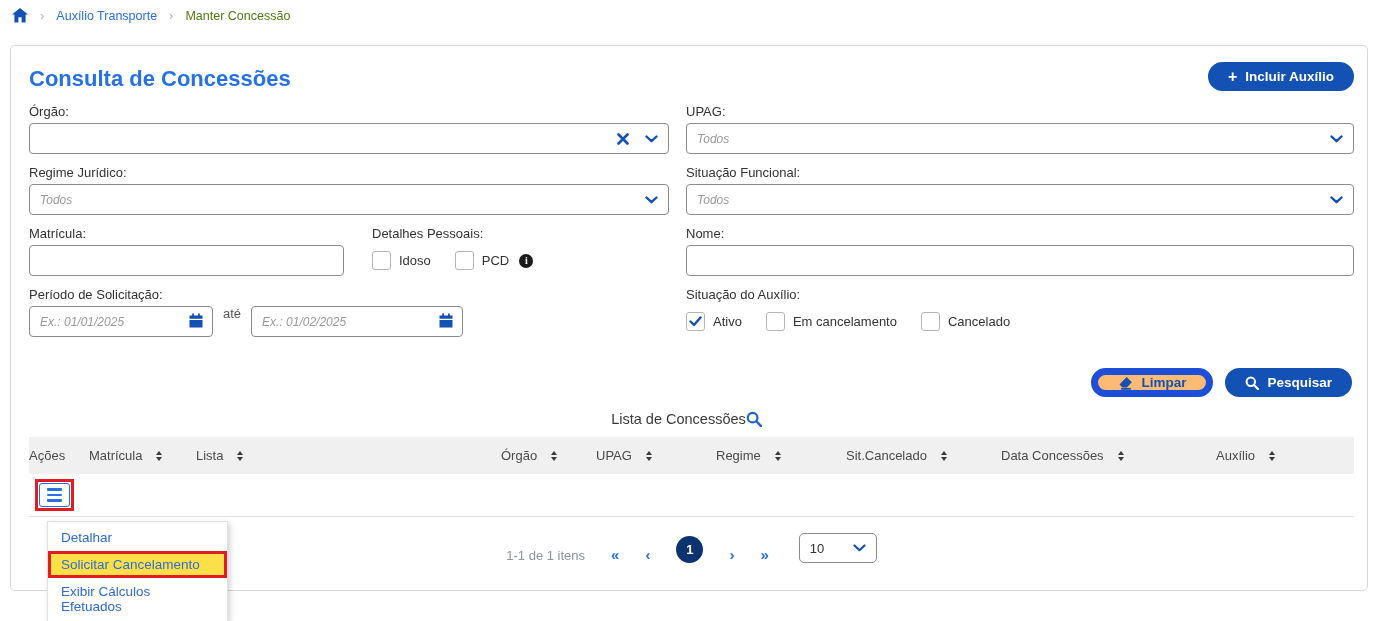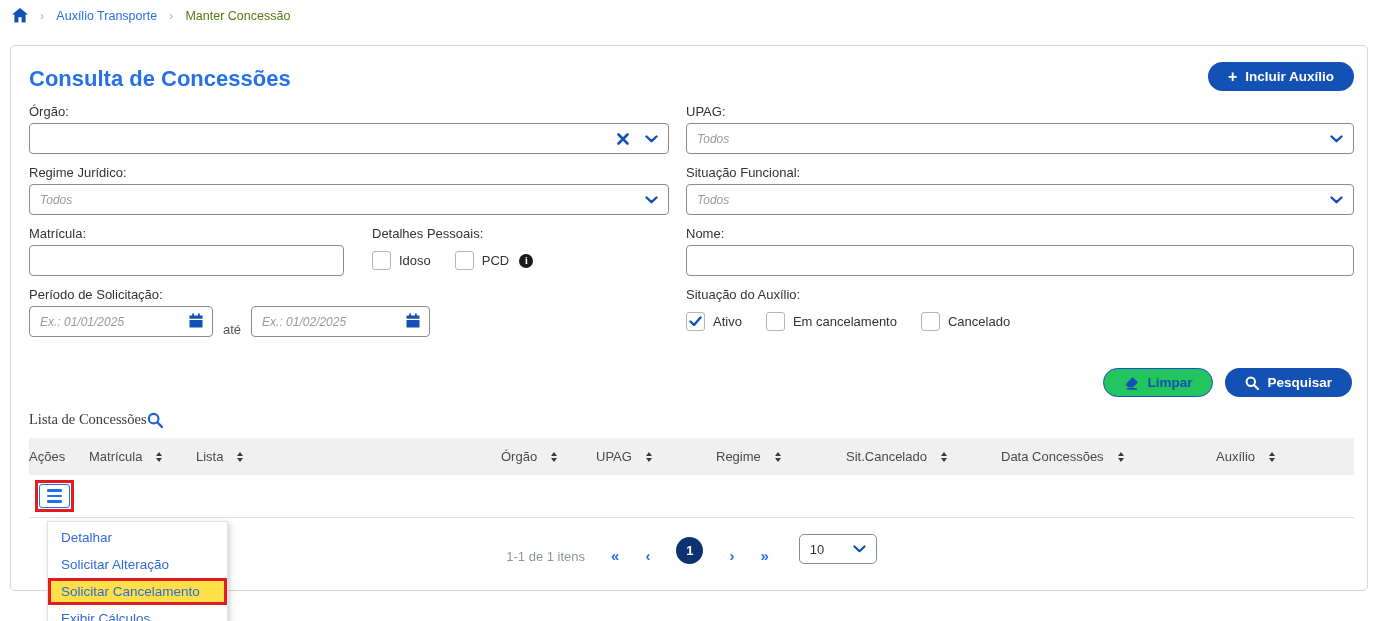--- a/index.html
+++ b/index.html
@@ -15,21 +15,21 @@
   
   .panel { position:absolute; left:10px; top:45px; width:1358px; height:546px;
     border:1px solid #d7d7d7; border-radius:5px; padding:16px 13px 0 18px; }
 
   .panel-header { display:flex; justify-content:space-between; align-items:flex-start; margin-bottom:12px; }
   .page-title { color:#2670E8; font-size:22px; font-weight:700; padding-top:4px; }
 
   .btn { display:inline-flex; align-items:center; gap:8px; border-radius:18px; height:29px;
     padding:0 20px; font-size:13.5px; font-weight:700; cursor:pointer; border:none; }
   .btn-primary { background:#1351B4; color:#fff; }
-  .btn-outline { background:#22c55e; color:#1351B4; border:1px solid #1d4ed8; }
+  .btn-outline { background:#fdba74; color:#1351B4; border:7px solid #1d4ed8; }
   .plus-glyph { font-size:16px; font-weight:700; line-height:1; }
 
   
   .form-grid { display:grid; grid-template-columns: 640px 1fr; column-gap:17px; }
   .field { margin-bottom:11px; }
   .field-label { font-size:13px; color:#333; margin-bottom:4px; display:block; }
   .control { height:31px; border:1px solid #8c8c8c; border-radius:4px; background:#fff;
     display:flex; align-items:center; padding:0 10px; font-size:12px; width:100%; }
   .control.select { justify-content:space-between; cursor:pointer; }
   .ph { color:#9a9a9a; font-style:italic; }
@@ -39,31 +39,31 @@
 
   .inline-row { display:flex; align-items:flex-end; gap:28px; }
   .chk-row { display:flex; align-items:center; gap:24px; height:31px; }
   .chk { display:flex; align-items:center; gap:8px; font-size:13px; cursor:pointer; }
   .box { width:19px; height:19px; border:1px solid #b5b5b5; border-radius:3px; background:#fff;
     display:flex; align-items:center; justify-content:center; }
   .info-dot { width:14px; height:14px; border-radius:50%; background:#1b1b1b; color:#fff;
     font-size:10px; font-weight:700; display:inline-flex; align-items:center; justify-content:center;
     font-family:"Liberation Serif", serif; margin-left:2px; }
 
-  .date-row { display:flex; align-items:flex-end; gap:10px; }
+  .date-row { display:flex; align-items:flex-start; gap:10px; }
   .date-wrap { width:184px; position:relative; }
   .date-wrap input { padding-right:32px; }
   .date-cal { position:absolute; right:9px; top:7px; cursor:pointer; }
   .ate { font-size:13px; color:#555; }
 
   
   .actions-row { display:flex; justify-content:flex-end; gap:12px; margin-top:20px; margin-bottom:14px; padding-right:2px; }
 
   
-  .list-title-row { display:flex; justify-content:flex-start; align-items:center; margin-top:14px; margin-bottom:10px; padding-right:10px;font-family:Liberation Serif, serif; }
+  .list-title-row { display:flex; justify-content:center; align-items:center; margin-top:14px; margin-bottom:10px; padding-right:10px; }
   .list-title { font-size:14.5px; color:#3a3a3a; }
 
   .tbl-header { display:flex; align-items:center; background:#f0f0f0; height:37px; font-size:13px; color:#4a4a4a; }
   .th { display:flex; align-items:center; gap:14px; }
   .sort { display:inline-flex; flex-direction:column; gap:2px; cursor:pointer; }
   .tri-up { width:0; height:0; border-left:3.5px solid transparent; border-right:3.5px solid transparent; border-bottom:4.5px solid #3a3a3a; }
   .tri-down { width:0; height:0; border-left:3.5px solid transparent; border-right:3.5px solid transparent; border-top:4.5px solid #3a3a3a; }
 
   .tbl-row { height:43px; display:flex; align-items:center; padding-left:6px; border-bottom:1px solid #dde1e6; }
   .red-box { display:inline-block; border:3px solid #e31b23; padding:1px; background:#fff; }
@@ -200,21 +200,21 @@
       <div class="date-row">
         <span class="date-wrap">
           <input class="control" placeholder="Ex.: 01/01/2025" style="">
           <span class="date-cal">
             <svg width="16" height="16" viewBox="0 0 16 16">
                 <path fill="#1351B4" d="M4.2 0.5h1.8v2H10v-2h1.8v2h2.7v3.2H1.5V2.5h2.7zM1.5 7h13v7.5h-13zM3.5 8.8h2v1.6h-2zm3.5 0h2v1.6H7zm3.5 0h2v1.6h-2zM3.5 11.6h2v1.6h-2zm3.5 0h2v1.6H7z"></path>
               </svg>
           </span>
         </span>
         <span class="ate">até</span>
-        <span class="date-wrap" style="width:179px;">
+        <span class="date-wrap" style="width:212px;">
           <input class="control" placeholder="Ex.: 01/02/2025" style="">
           <span class="date-cal">
             <svg width="16" height="16" viewBox="0 0 16 16">
                 <path fill="#1351B4" d="M4.2 0.5h1.8v2H10v-2h1.8v2h2.7v3.2H1.5V2.5h2.7zM1.5 7h13v7.5h-13zM3.5 8.8h2v1.6h-2zm3.5 0h2v1.6H7zm3.5 0h2v1.6h-2zM3.5 11.6h2v1.6h-2zm3.5 0h2v1.6H7z"></path>
               </svg>
           </span>
         </span>
       </div>
     </div>
     <div class="field">
@@ -357,16 +357,15 @@
             <path d="M1.5 1.5 L6.5 6.2 L11.5 1.5" fill="none" stroke="#1351B4" stroke-width="2.2" stroke-linecap="round" stroke-linejoin="round"></path>
           </svg>
       </span>
     </span>
   </div>
 
 </section>
 
 <div class="ctx-menu">
   <div class="ctx-item">Detalhar</div>
-  <div class="ctx-item">Solicitar Alteração</div>
   <div class="ctx-item highlight">Solicitar Cancelamento</div>
   <div class="ctx-item">Exibir Cálculos Efetuados</div>
 </div>
 
 </body></html>

